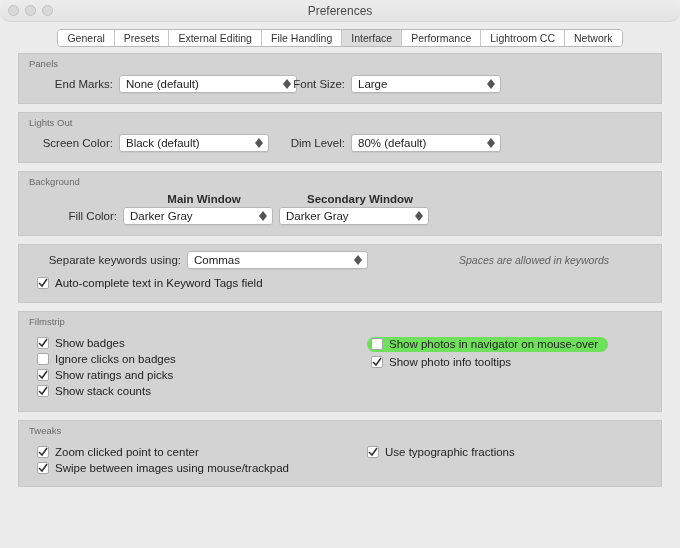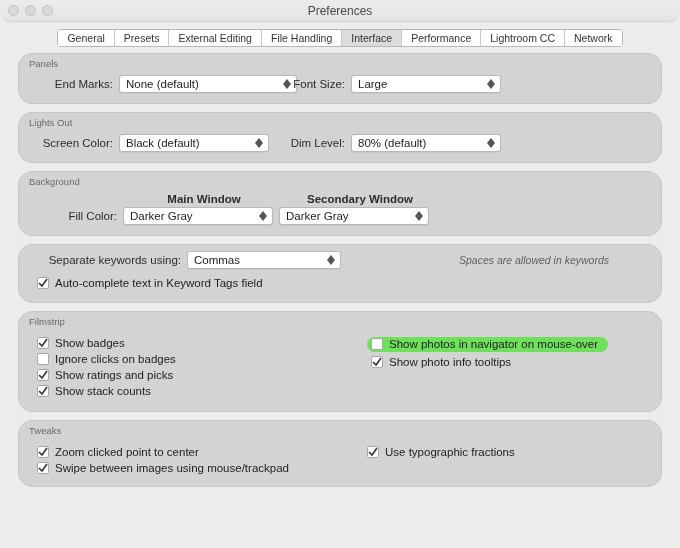--- a/index.html
+++ b/index.html
@@ -68,21 +68,21 @@
   .tab:last-child { border-right: none; }
   .tab.active {
     background: #dcdcdc;
   }
   .content {
     padding: 0 18px 0 18px;
   }
   .group {
     background: #d3d3d3;
     border: 1px solid #c7c7c7;
-    border-radius: 14px;
+    border-radius: 0;
     margin-bottom: 8px;
     padding: 4px 12px 10px 12px;
     position: relative;
   }
   .group-label {
     font-size: 9.5px;
     color: #6a6a6a;
     margin: 0 0 6px -2px;
   }
   .label-right {
@@ -313,21 +313,21 @@
               <polygon points="0,0 8,0 4,5" fill="#555"></polygon>
             </svg>
         </span>
       </div>
     </div>
   </div>
 
   <div class="group">
     <div class="kw-row">
       <div class="label-right" style="text-align:right">Separate keywords using:</div>
-      <div class="select" style="width:154px">
+      <div class="select" style="width:181px">
         <span>Commas</span>
         <span class="arrows">
           <svg width="8" height="5">
               <polygon points="4,0 8,5 0,5" fill="#555"></polygon>
             </svg>
           <svg width="8" height="5">
               <polygon points="0,0 8,0 4,5" fill="#555"></polygon>
             </svg>
         </span>
       </div>

